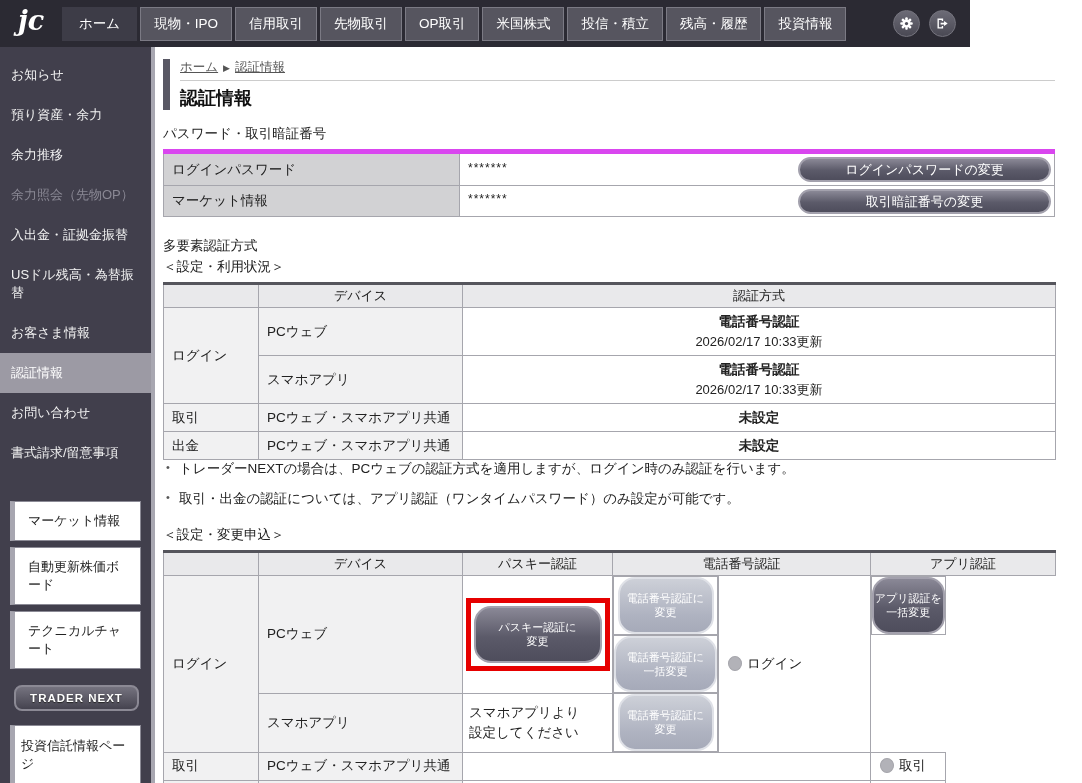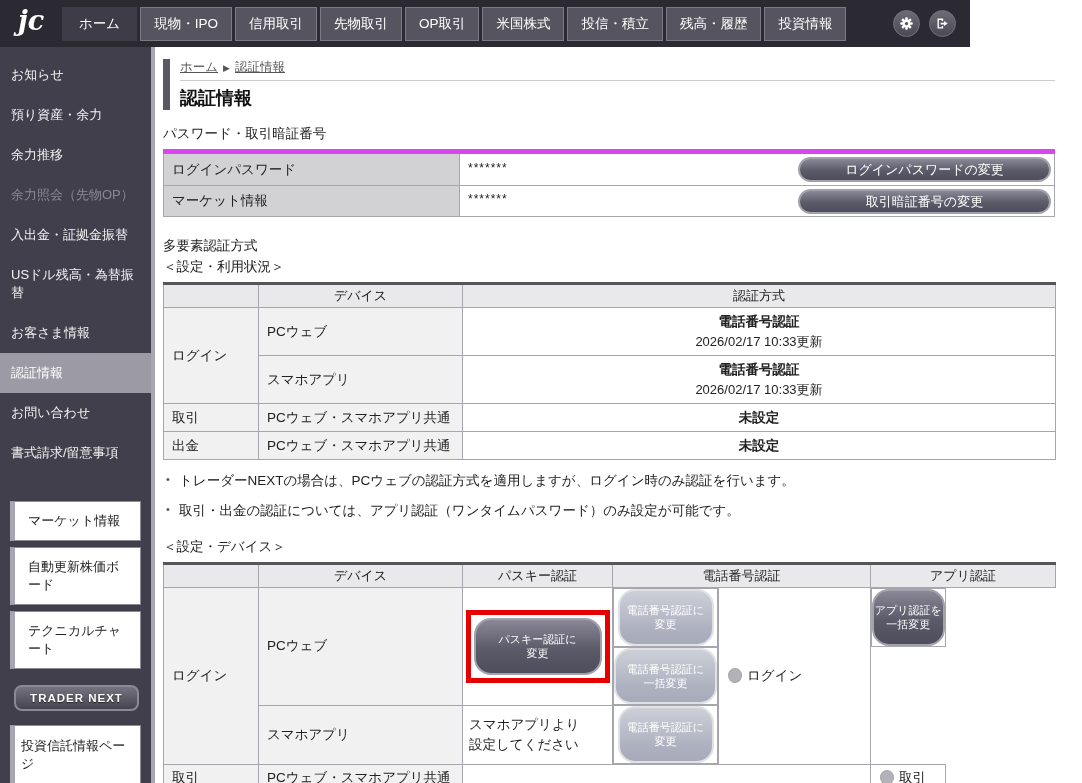--- a/index.html
+++ b/index.html
@@ -73,21 +73,21 @@
   table { border-collapse:collapse; table-layout:fixed; width:892px; margin-top:6px;
           border-top:3px solid #55555c; }
   td { border:1px solid #a6a6ad; font-size:13.5px; overflow:visible; }
   td.hd { background:#e9e9eb; text-align:center; height:24px; font-size:13px; color:#222; }
   td.lab { background:#f1f1f2; padding-left:8px; }
   td.ctr { text-align:center; }
   .mline1 { font-weight:bold; font-size:13.5px; }
   .mline2 { font-size:13px; margin-top:2px; }
   .bold { font-weight:bold; }
 
-  .notes { margin-top:12px; list-style:none; }
+  .notes { list-style:none; }
   .notes li { font-size:13.5px; margin-bottom:12px; padding-left:16px; position:relative; color:#222; }
   .notes li::before { content:"•"; position:absolute; left:3px; top:1px; color:#555; font-size:11px; }
 
   
   .cell-btn { display:flex; align-items:center; justify-content:center; }
   .sm-btn { width:128px; font-size:11px; line-height:1.3; padding:12px 0; border-radius:17px; }
   .red-box { display:inline-block; border:5px solid #e60000; padding:3px; margin:-4px 0; background:#fff; }
   .red-box .sm-btn { display:block; }
   .two-line-note { font-size:13.5px; text-align:left; padding-left:6px; line-height:1.45; }
   .radio-cell { padding-left:9px; }
@@ -226,21 +226,21 @@
             <td class="ctr bold">未設定</td>
           </tr>
         </tbody>
           </table>
 
         <ul class="notes">
           <li>トレーダーNEXTの場合は、PCウェブの認証方式を適用しますが、ログイン時のみ認証を行います。</li>
           <li>取引・出金の認証については、アプリ認証（ワンタイムパスワード）のみ設定が可能です。</li>
         </ul>
 
-        <div class="sub-label" style="margin-top:18px;">＜設定・デバイス＞</div>
+        <div class="sub-label" style="margin-top:18px;">＜設定・変更申込＞</div>
 
         <table>
           <colgroup>
             <col style="width:95px">
               <col style="width:204px">
               <col style="width:150px">
             <col style="width:106px">
               <col style="width:152px">
               <col style="width:75px">
               <col style="width:110px">

